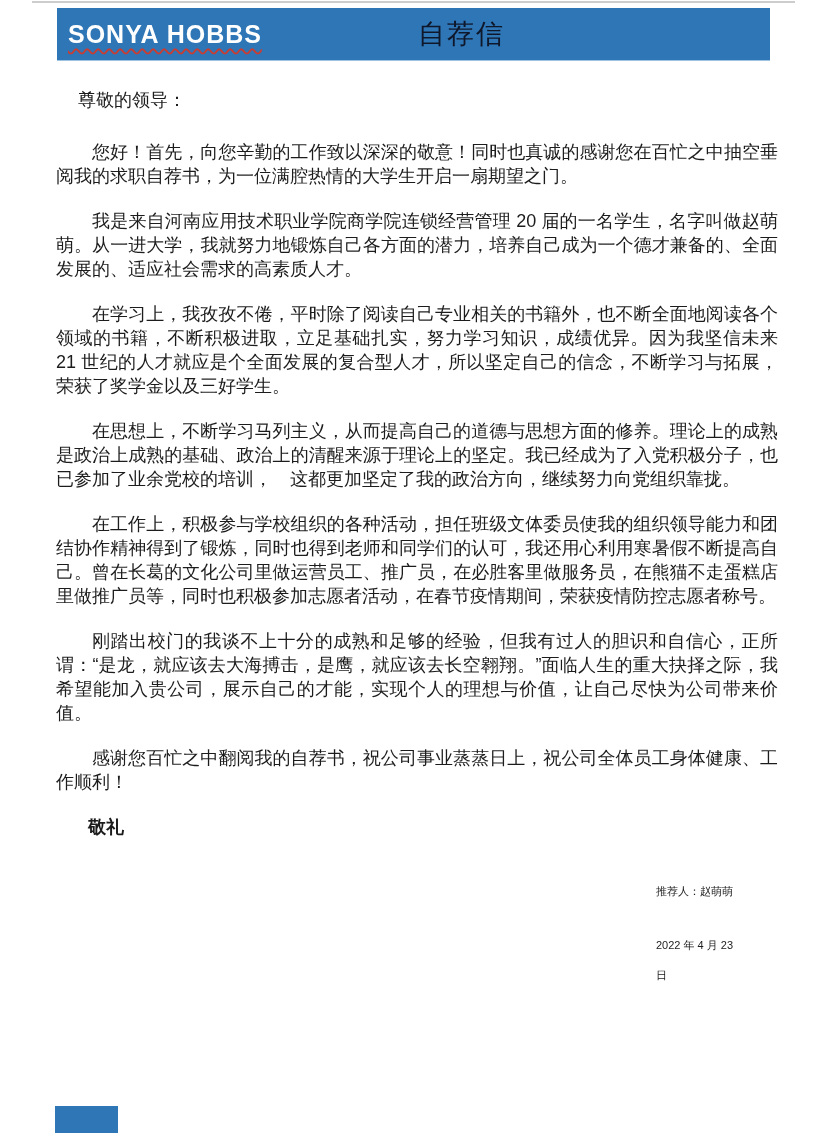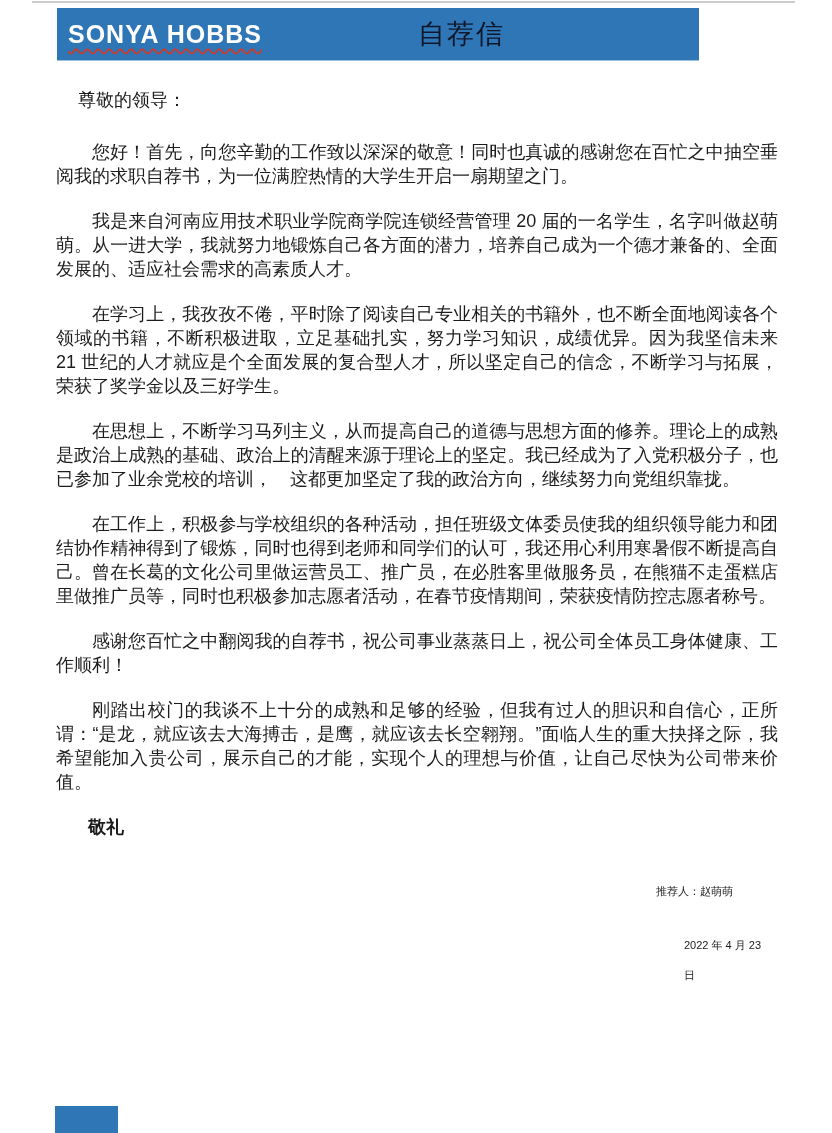--- a/index.html
+++ b/index.html
@@ -6,21 +6,21 @@
   body{
     width:832px;height:1133px;position:relative;overflow:hidden;
     background:#ffffff;
     font-family:"Liberation Sans","DejaVu Sans",sans-serif;
   }
   
   .top-edge{position:absolute;left:32px;top:1px;width:763px;height:2px;background:#cdcdcd;}
 
   
   .banner{
-    position:absolute;left:57px;top:8px;width:642px;height:52px;
+    position:absolute;left:57px;top:8px;width:713px;height:52px;
     background:#2E76B6;border-bottom:1px solid #9dc3e1;
     display:flex;align-items:center;
   }
   .author{
     color:#ffffff;font-size:25px;font-weight:600;letter-spacing:1px;
     margin-left:11px;
     text-decoration-line:underline;
     text-decoration-style:wavy;
     text-decoration-color:#C83C32;
     text-decoration-thickness:2px;
@@ -40,21 +40,21 @@
   .letter p{margin:0 0 21px 0;text-align:justify;text-indent:2em;}
   p.salutation{text-indent:0;margin-bottom:28px;margin-left:22px;}
   p.cizhi{text-indent:0;padding-left:59px;margin-bottom:24px;}
   p.jingli{text-indent:0;padding-left:32px;margin-bottom:0;font-weight:bold;}
 
   .signature{
     width:118px;margin:41px 4px 0 auto;
     font-size:11px;line-height:22px;color:#1c1c1c;
   }
   .signature .sig-name{white-space:nowrap;}
-  .signature .sig-date{margin-top:28px;line-height:30px;margin-left:28px;}
+  .signature .sig-date{margin-top:28px;line-height:30px;}
 
   
   .footer-accent{
     position:absolute;left:55px;top:1106px;width:63px;height:27px;background:#2E76B6;
   }
 </style>
 </head>
 <body>
 
 <div class="top-edge"></div>
@@ -64,22 +64,22 @@
   <span class="doc-title">自荐信</span>
 </div>
 
 <div class="letter">
   <p class="salutation">尊敬的领导：</p>
   <p>您好！首先，向您辛勤的工作致以深深的敬意！同时也真诚的感谢您在百忙之中抽空垂阅我的求职自荐书，为一位满腔热情的大学生开启一扇期望之门。</p>
   <p>我是来自河南应用技术职业学院商学院连锁经营管理 20 届的一名学生，名字叫做赵萌萌。从一进大学，我就努力地锻炼自己各方面的潜力，培养自己成为一个德才兼备的、全面发展的、适应社会需求的高素质人才。</p>
   <p>在学习上，我孜孜不倦，平时除了阅读自己专业相关的书籍外，也不断全面地阅读各个领域的书籍，不断积极进取，立足基础扎实，努力学习知识，成绩优异。因为我坚信未来 21 世纪的人才就应是个全面发展的复合型人才，所以坚定自己的信念，不断学习与拓展，荣获了奖学金以及三好学生。</p>
   <p>在思想上，不断学习马列主义，从而提高自己的道德与思想方面的修养。理论上的成熟是政治上成熟的基础、政治上的清醒来源于理论上的坚定。我已经成为了入党积极分子，也已参加了业余党校的培训，　这都更加坚定了我的政治方向，继续努力向党组织靠拢。</p>
   <p>在工作上，积极参与学校组织的各种活动，担任班级文体委员使我的组织领导能力和团结协作精神得到了锻炼，同时也得到老师和同学们的认可，我还用心利用寒暑假不断提高自己。曾在长葛的文化公司里做运营员工、推广员，在必胜客里做服务员，在熊猫不走蛋糕店里做推广员等，同时也积极参加志愿者活动，在春节疫情期间，荣获疫情防控志愿者称号。</p>
+  <p>刚踏出校门的我谈不上十分的成熟和足够的经验，但我有过人的胆识和自信心，正所谓：“是龙，就应该去大海搏击，是鹰，就应该去长空翱翔。”面临人生的重大抉择之际，我希望能加入贵公司，展示自己的才能，实现个人的理想与价值，让自己尽快为公司带来价值。</p>
   <p>感谢您百忙之中翻阅我的自荐书，祝公司事业蒸蒸日上，祝公司全体员工身体健康、工作顺利！</p>
-  <p>刚踏出校门的我谈不上十分的成熟和足够的经验，但我有过人的胆识和自信心，正所谓：“是龙，就应该去大海搏击，是鹰，就应该去长空翱翔。”面临人生的重大抉择之际，我希望能加入贵公司，展示自己的才能，实现个人的理想与价值，让自己尽快为公司带来价值。</p>
   <p class="jingli">敬礼</p>
 
   <div class="signature">
     <div class="sig-name">推荐人：赵萌萌</div>
     <div class="sig-date">
       <div>2022 年 4 月 23</div>
       <div>日</div>
     </div>
   </div>
 </div>

